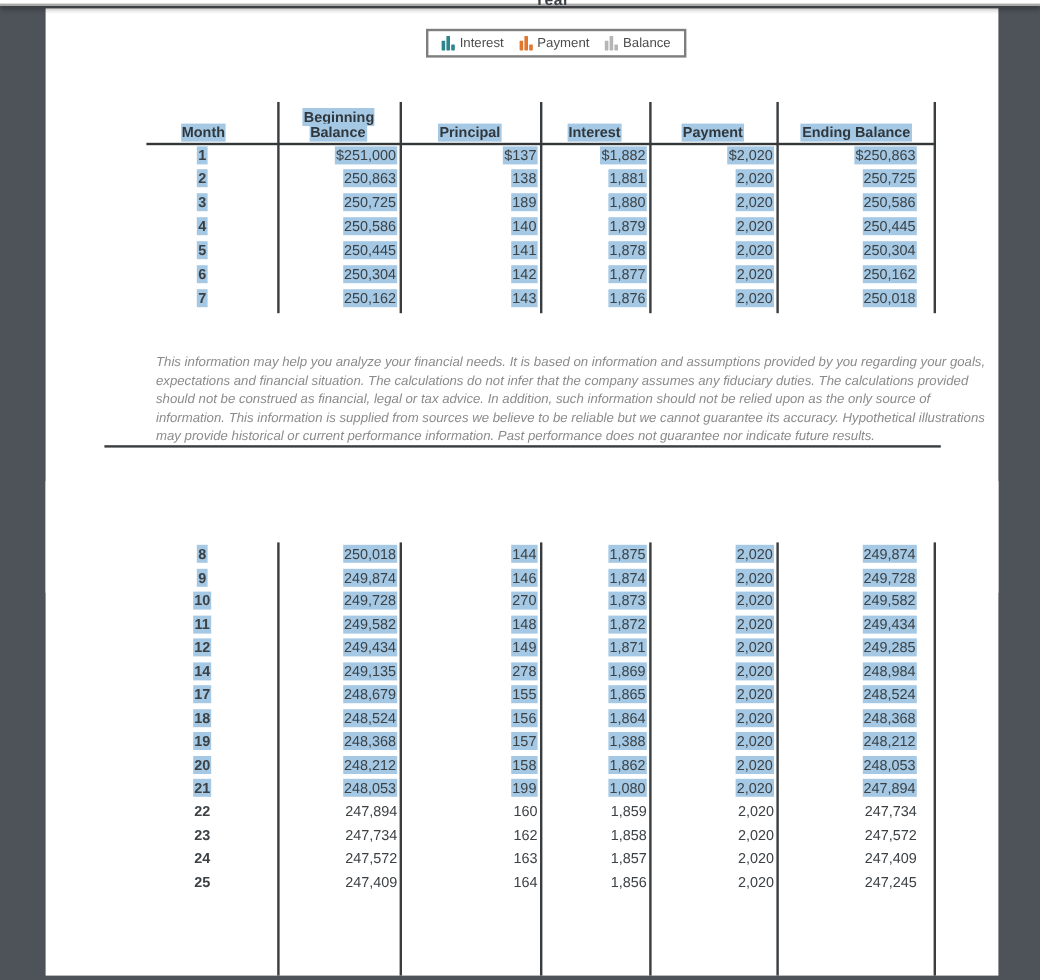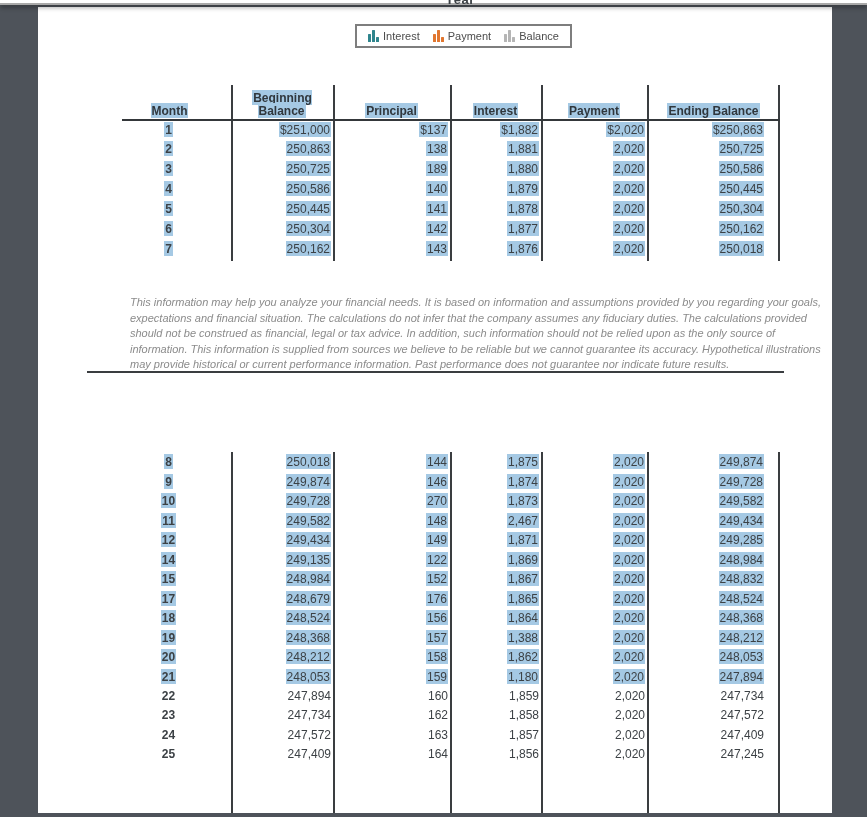--- a/index.html
+++ b/index.html
@@ -253,52 +253,44 @@
               <td class="c1"><span class="hl">249,728</span></td>
               <td class="c2"><span class="hl">270</span></td>
               <td class="c3"><span class="hl">1,873</span></td>
               <td class="c4"><span class="hl">2,020</span></td>
               <td class="c5"><span class="hl">249,582</span></td>
             </tr>
             <tr>
               <td class="c0"><span class="hl">11</span></td>
               <td class="c1"><span class="hl">249,582</span></td>
               <td class="c2"><span class="hl">148</span></td>
-              <td class="c3"><span class="hl">2,467</span></td>
+              <td class="c3"><span class="hl">1,872</span></td>
               <td class="c4"><span class="hl">2,020</span></td>
               <td class="c5"><span class="hl">249,434</span></td>
             </tr>
             <tr>
               <td class="c0"><span class="hl">12</span></td>
               <td class="c1"><span class="hl">249,434</span></td>
               <td class="c2"><span class="hl">149</span></td>
               <td class="c3"><span class="hl">1,871</span></td>
               <td class="c4"><span class="hl">2,020</span></td>
               <td class="c5"><span class="hl">249,285</span></td>
             </tr>
             <tr>
               <td class="c0"><span class="hl">14</span></td>
               <td class="c1"><span class="hl">249,135</span></td>
-              <td class="c2"><span class="hl">122</span></td>
+              <td class="c2"><span class="hl">278</span></td>
               <td class="c3"><span class="hl">1,869</span></td>
               <td class="c4"><span class="hl">2,020</span></td>
               <td class="c5"><span class="hl">248,984</span></td>
-            </tr>
-            <tr>
-              <td class="c0"><span class="hl">15</span></td>
-              <td class="c1"><span class="hl">248,984</span></td>
-              <td class="c2"><span class="hl">152</span></td>
-              <td class="c3"><span class="hl">1,867</span></td>
-              <td class="c4"><span class="hl">2,020</span></td>
-              <td class="c5"><span class="hl">248,832</span></td>
             </tr>
             <tr>
               <td class="c0"><span class="hl">17</span></td>
               <td class="c1"><span class="hl">248,679</span></td>
-              <td class="c2"><span class="hl">176</span></td>
+              <td class="c2"><span class="hl">155</span></td>
               <td class="c3"><span class="hl">1,865</span></td>
               <td class="c4"><span class="hl">2,020</span></td>
               <td class="c5"><span class="hl">248,524</span></td>
             </tr>
             <tr>
               <td class="c0"><span class="hl">18</span></td>
               <td class="c1"><span class="hl">248,524</span></td>
               <td class="c2"><span class="hl">156</span></td>
               <td class="c3"><span class="hl">1,864</span></td>
               <td class="c4"><span class="hl">2,020</span></td>
@@ -316,22 +308,22 @@
               <td class="c0"><span class="hl">20</span></td>
               <td class="c1"><span class="hl">248,212</span></td>
               <td class="c2"><span class="hl">158</span></td>
               <td class="c3"><span class="hl">1,862</span></td>
               <td class="c4"><span class="hl">2,020</span></td>
               <td class="c5"><span class="hl">248,053</span></td>
             </tr>
             <tr>
               <td class="c0"><span class="hl">21</span></td>
               <td class="c1"><span class="hl">248,053</span></td>
-              <td class="c2"><span class="hl">159</span></td>
-              <td class="c3"><span class="hl">1,180</span></td>
+              <td class="c2"><span class="hl">199</span></td>
+              <td class="c3"><span class="hl">1,080</span></td>
               <td class="c4"><span class="hl">2,020</span></td>
               <td class="c5"><span class="hl">247,894</span></td>
             </tr>
             <tr>
               <td class="c0"><span>22</span></td>
               <td class="c1"><span>247,894</span></td>
               <td class="c2"><span>160</span></td>
               <td class="c3"><span>1,859</span></td>
               <td class="c4"><span>2,020</span></td>
               <td class="c5"><span>247,734</span></td>

